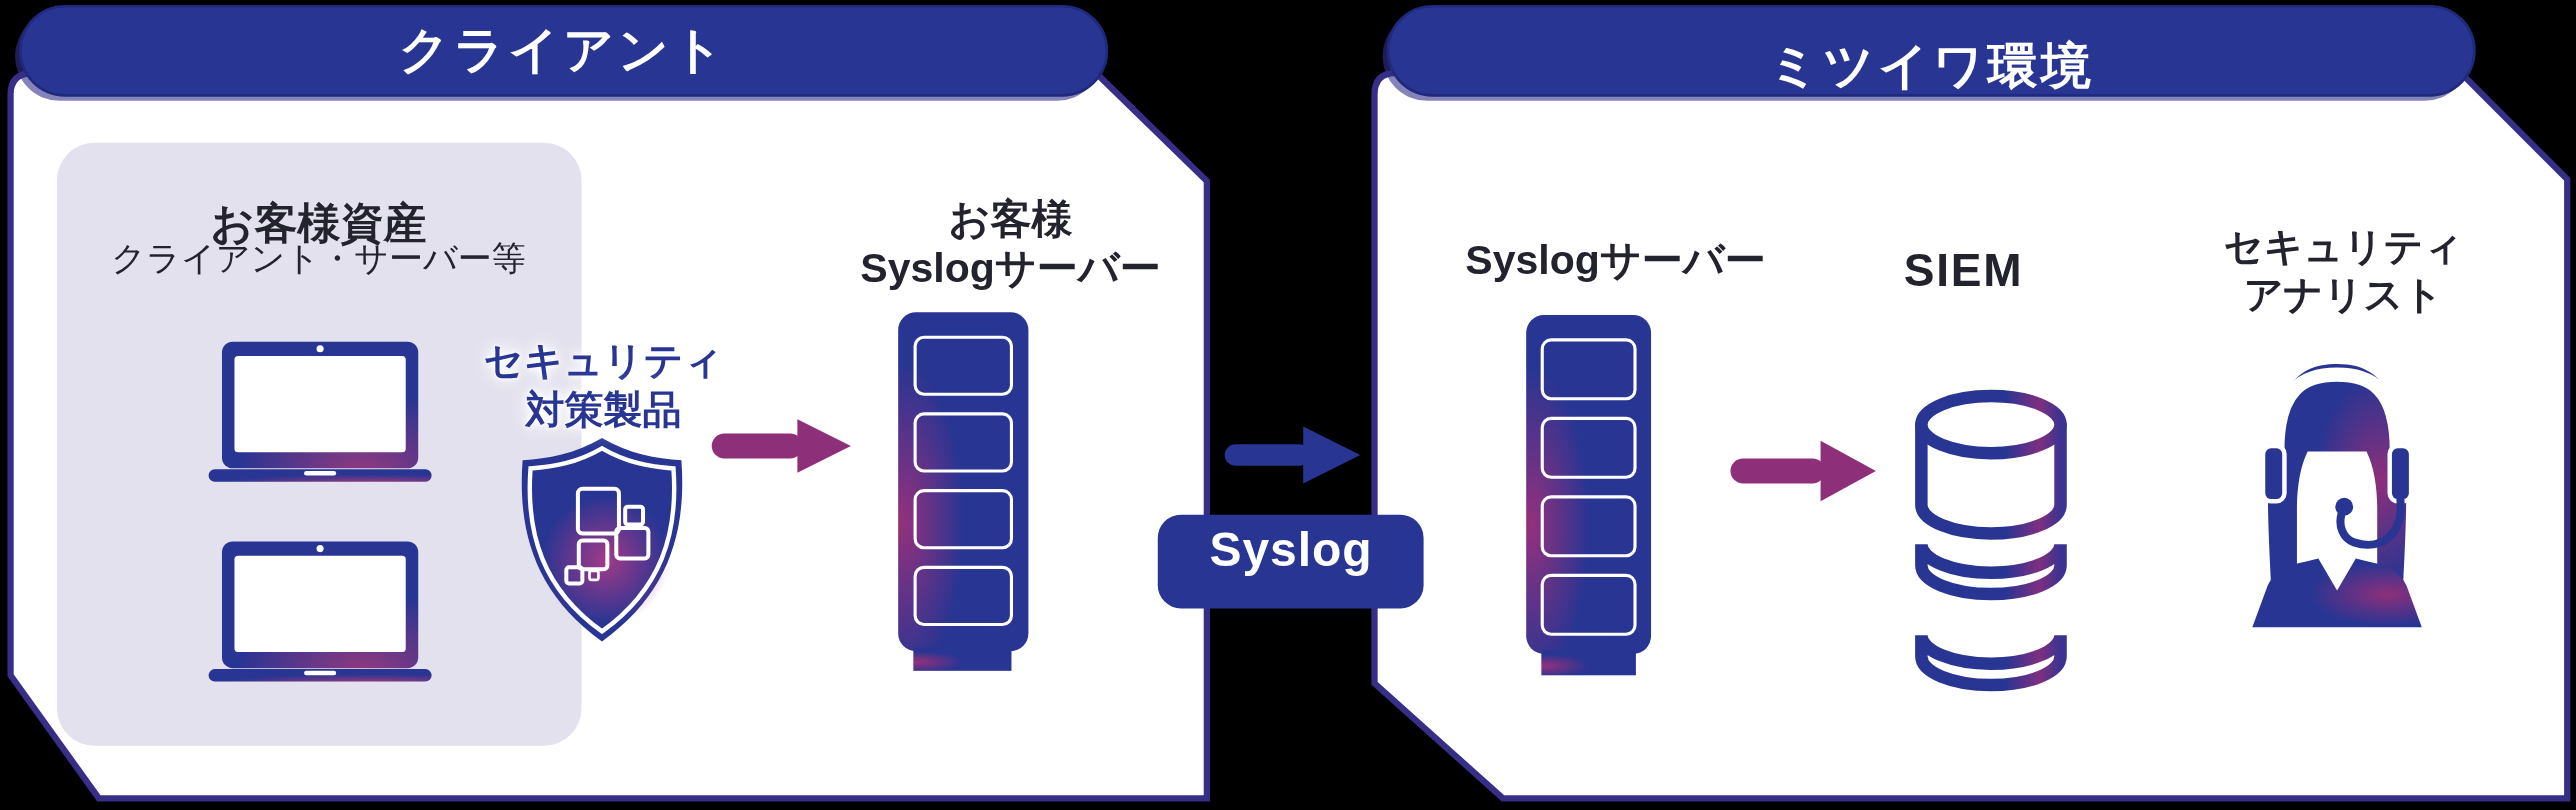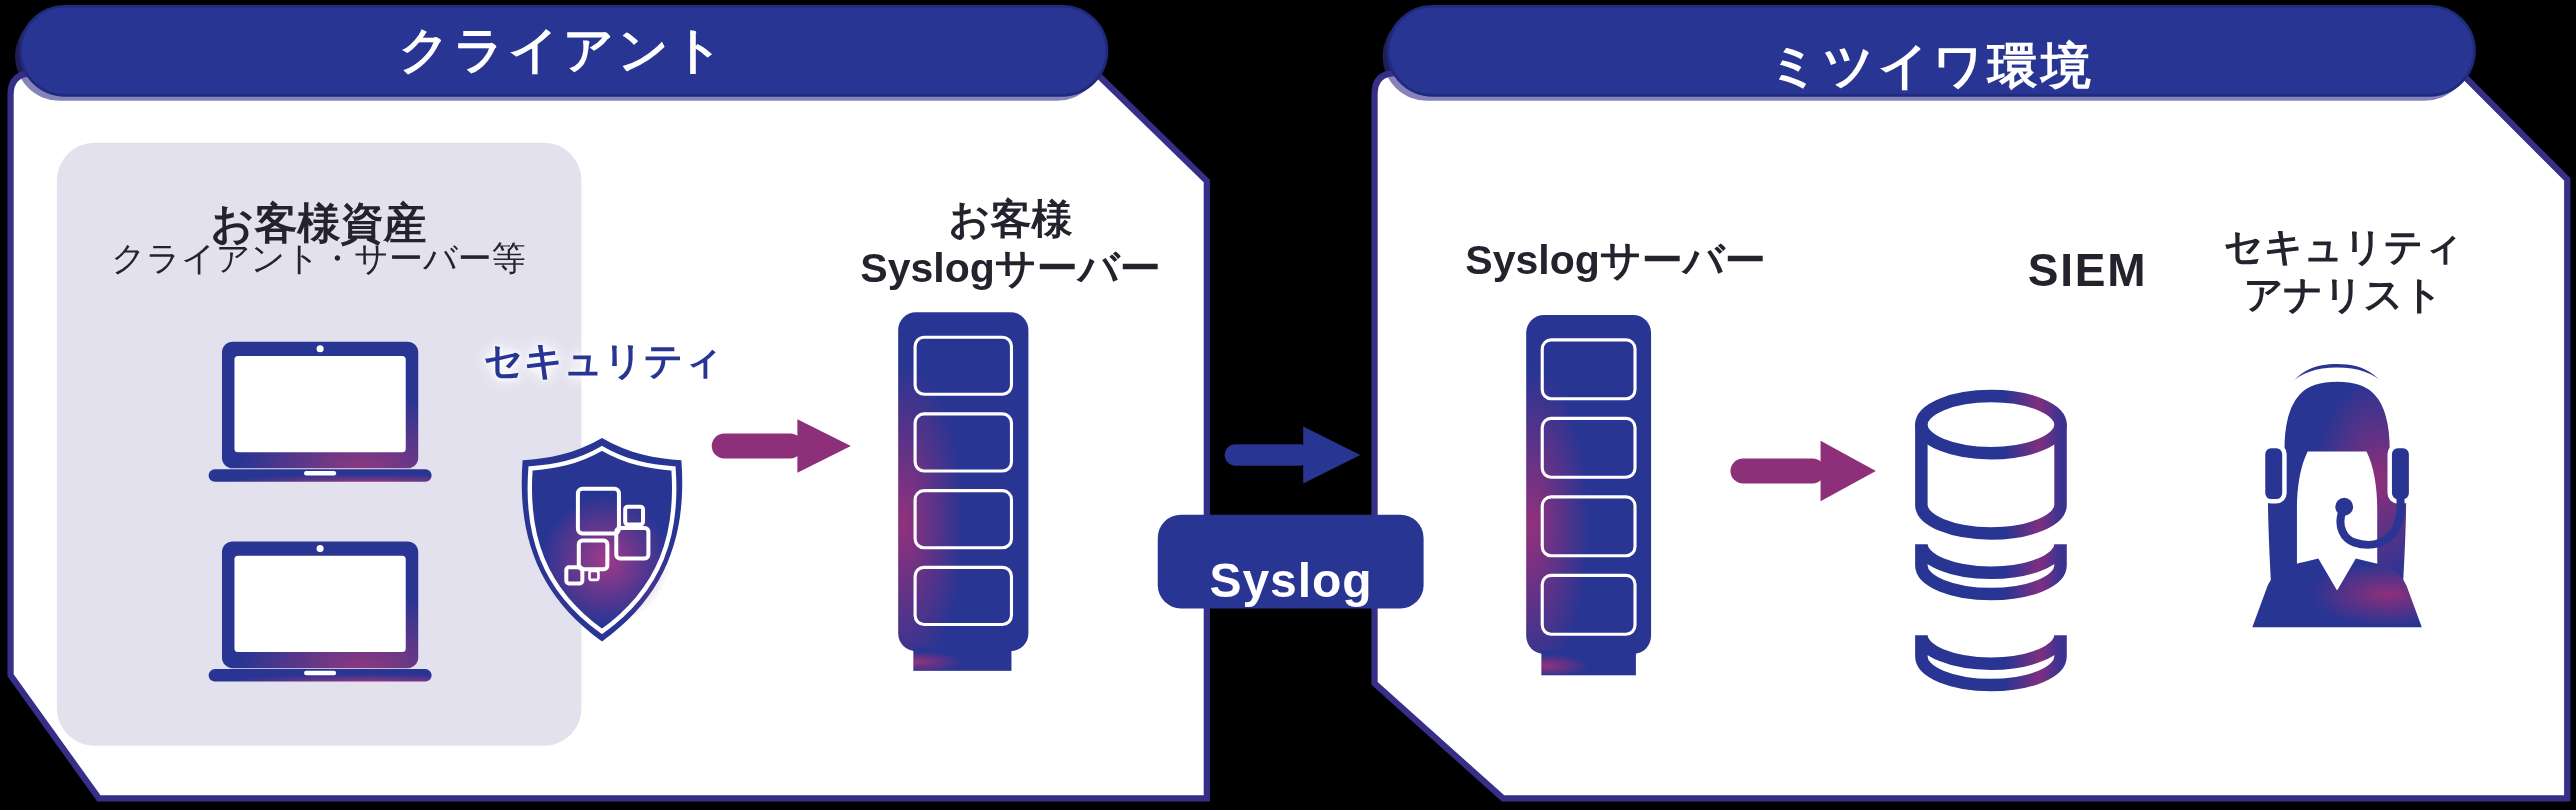--- a/index.html
+++ b/index.html
@@ -170,32 +170,33 @@
   <div class="pill-title" style="left:19.6px;top:6.2px;width:1087px;height:89px;">クライアント</div>
 
   <div class="pill-title" style="left:1388px;top:22px;width:1087px;height:89px;">ミツイワ環境</div>
 
   <div class="lbl" style="left:56px;top:198px;width:525px;font-size:43px;font-weight:bold;">お客様資産</div>
 
   <div class="lbl" style="left:56px;top:238px;width:525px;font-size:34px;font-weight:500;">クライアント・サーバー等</div>
 
   <div class="lbl blue-glow" style="left:425px;top:336px;width:357px;font-size:39px;font-weight:bold;line-height:49px;">
     <span>セキュリティ</span>
+    <span>対策製品</span>
   </div>
 
   <div class="lbl" style="left:832px;top:195px;width:357px;font-size:41px;font-weight:bold;line-height:49px;">
     <span>お客様</span>
     <span>Syslogサーバー</span>
   </div>
 
-  <div class="badge-title" style="left:1158px;top:515px;width:266px;height:68px;margin-top:31px;">Syslog</div>
+  <div class="badge-title" style="left:1158px;top:515px;width:266px;height:68px;">Syslog</div>
 
   <div class="lbl" style="left:1437px;top:236px;width:357px;font-size:41px;font-weight:bold;">Syslogサーバー</div>
 
-  <div class="lbl" style="left:1974px;top:243px;width:227px;font-size:46px;font-weight:600;letter-spacing:1.8px;">SIEM</div>
+  <div class="lbl" style="left:1850px;top:243px;width:227px;font-size:46px;font-weight:600;letter-spacing:1.8px;">SIEM</div>
 
   <div class="lbl" style="left:2165px;top:223px;width:357px;font-size:39px;font-weight:600;line-height:48px;">
     <span>セキュリティ</span>
     <span>アナリスト</span>
   </div>
 
 </div>
 
 
 </body></html>

